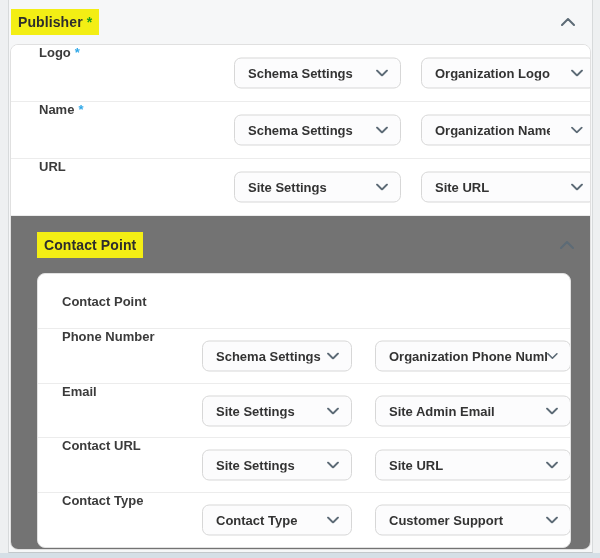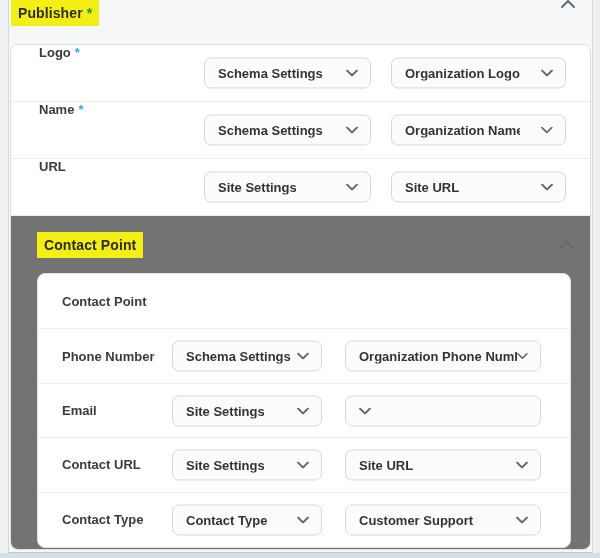--- a/index.html
+++ b/index.html
@@ -17,21 +17,21 @@
   }
   .card {
     position: absolute; left: 8px; top: 0; width: 585px; bottom: 5px;
     background: #f6f7f8;
     border-left: 1px solid #d7dadb;
     border-right: 1px solid #d7dadb;
     border-bottom: 1px solid #c3c8cb;
   }
   .section-header {
     height: 44px;
-    display: flex; align-items: flex-start; justify-content: space-between;
+    display: flex; align-items: center; justify-content: space-between;
     padding: 0 17px 0 2px;
   }
   .hl-label {
     display: inline-block;
     background: #f3ee14;
     padding: 5px 7px;
     font-size: 14px; font-weight: bold; color: #2d2d2d;
     letter-spacing: 0.1px;
   }
   .req-green { color: #1a9c1a; margin-left: 4px; font-weight: bold; }
@@ -56,20 +56,21 @@
   .frow .row-label { font-size: 13px; font-weight: bold; color: #3b3b3b; }
   .dd {
     position: absolute; top: 50%; transform: translateY(-50%);
     height: 31px;
     background: #fcfcfd;
     border: 1px solid #d7d7d7;
     border-radius: 7px;
     display: flex; align-items: center; justify-content: space-between;
     padding: 0 12px 0 13px;
     cursor: pointer;
+    margin-left: 30px;
   }
   .dd .dd-text { font-size: 13px; font-weight: bold; color: #333; white-space: nowrap; overflow: hidden; }
   .dd1 { left: 193px; width: 167px; }
   .dd2 { left: 380px; width: 175px; gap: 21px; }
   .contact-section {
     flex: 1;
     background: #737373;
     position: relative;
   }
   .contact-header {
@@ -89,21 +90,21 @@
     height: 56px;
     border-bottom: 1px solid #ececec;
     display: flex; align-items: center;
     padding-left: 24px;
   }
   .ib-label-row .row-label { font-size: 13px; font-weight: bold; color: #3b3b3b; }
   .ib-row {
     height: 55px;
     border-bottom: 1px solid #ececec;
     position: relative;
-    display: flex; align-items: center;
+    display: flex; 
     padding-left: 24px;
   }
   .ib-row:last-child { border-bottom: none; }
   .ib-row .row-label { font-size: 13px; font-weight: bold; color: #3b3b3b; }
   .ib-dd1 { left: 134px; width: 150px; }
   .ib-dd2 { left: 307px; width: 196px; }
 </style>
 </head>
 <body>
 
@@ -203,20 +204,21 @@
 
         <div class="ib-row">
           <span class="row-label">Email</span>
           <div class="dd ib-dd1">
             <span class="dd-text">Site Settings</span>
             <svg width="12" height="7" viewBox="0 0 12 7">
                 <path d="M1 1l5 5 5-5" fill="none" stroke="#5d6b76" stroke-width="1.8" stroke-linecap="round" stroke-linejoin="round"></path>
               </svg>
           </div>
           <div class="dd ib-dd2">
+            <span class="dd-text">Site Admin Email</span>
             <svg width="12" height="7" viewBox="0 0 12 7">
                 <path d="M1 1l5 5 5-5" fill="none" stroke="#5d6b76" stroke-width="1.8" stroke-linecap="round" stroke-linejoin="round"></path>
               </svg>
           </div>
         </div>
 
         <div class="ib-row">
           <span class="row-label">Contact URL</span>
           <div class="dd ib-dd1">
             <span class="dd-text">Site Settings</span>

